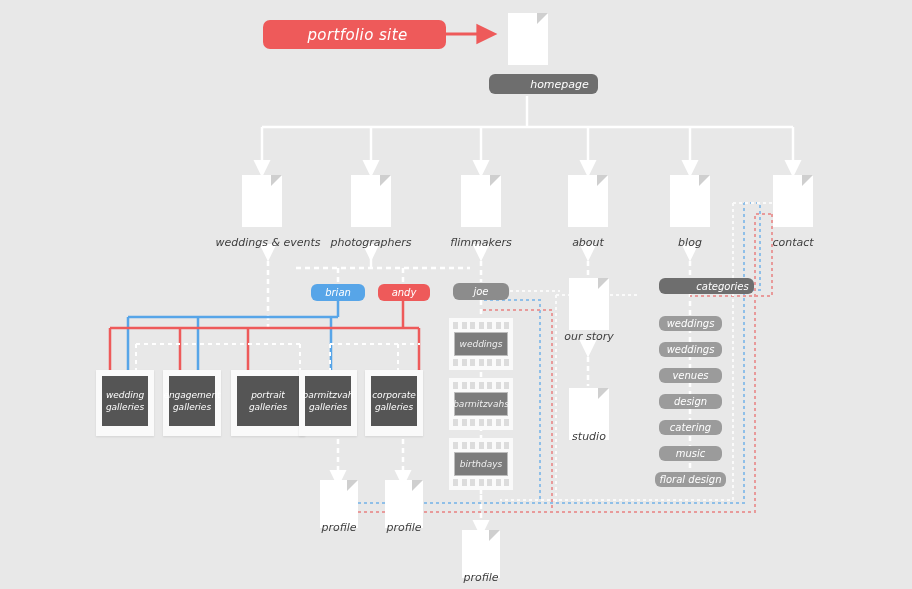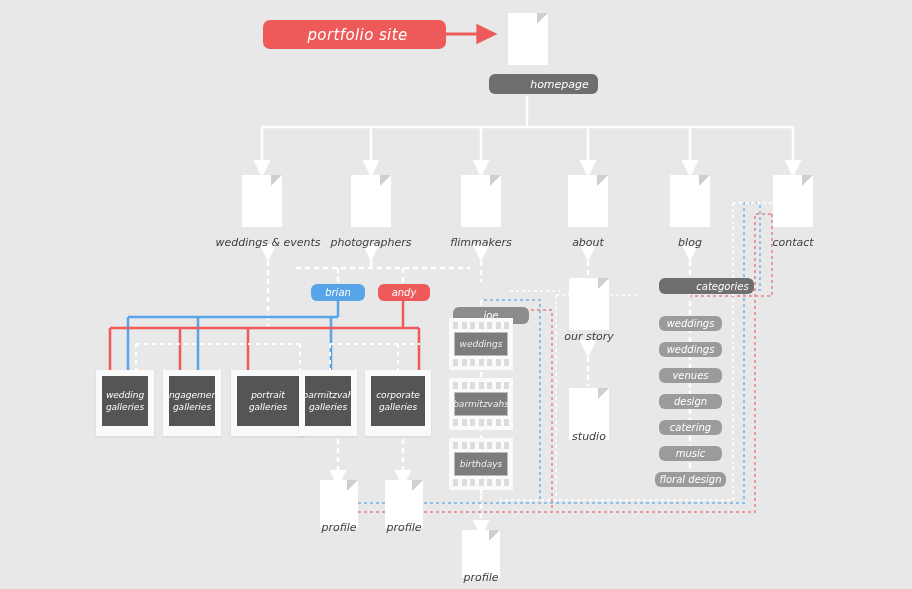--- a/index.html
+++ b/index.html
@@ -215,21 +215,21 @@
   </div>
   <div class="caption" style="left:728px;top:236px;width:130px;">contact</div>
 
   <div class="pill blue" style="left:311px;top:284px;width:54px;height:17px;">
     <span>brian</span>
   </div>
   <div class="pill red" style="left:378px;top:284px;width:52px;height:17px;">
     <span>andy</span>
   </div>
 
-  <div class="pill mid" style="left:453px;top:283px;width:76px;height:17px;margin-top:24px;">
+  <div class="pill mid" style="left:453px;top:283px;width:56px;height:17px;">
     <span>joe</span>
   </div>
 
   <div class="polaroid" style="left:96px;top:370px;width:58px;height:66px;">
     <div class="inner">
       <span><span>wedding</span><br>
       <span>galleries</span></span>
     </div>
   </div>
   <div class="polaroid" style="left:163px;top:370px;width:58px;height:66px;">
@@ -243,21 +243,21 @@
       <span><span>portrait</span><br>
       <span>galleries</span></span>
     </div>
   </div>
   <div class="polaroid" style="left:299px;top:370px;width:58px;height:66px;">
     <div class="inner">
       <span><span>barmitzvah</span><br>
       <span>galleries</span></span>
     </div>
   </div>
-  <div class="polaroid" style="left:365px;top:370px;width:58px;height:66px;padding-left:8px;">
+  <div class="polaroid" style="left:365px;top:370px;width:58px;height:66px;">
     <div class="inner">
       <span><span>corporate</span><br>
       <span>galleries</span></span>
     </div>
   </div>
 
   <div class="film" style="left:449px;top:318px;width:64px;height:52px;">
     <div class="holes top">
       <i></i>
         <i></i>

